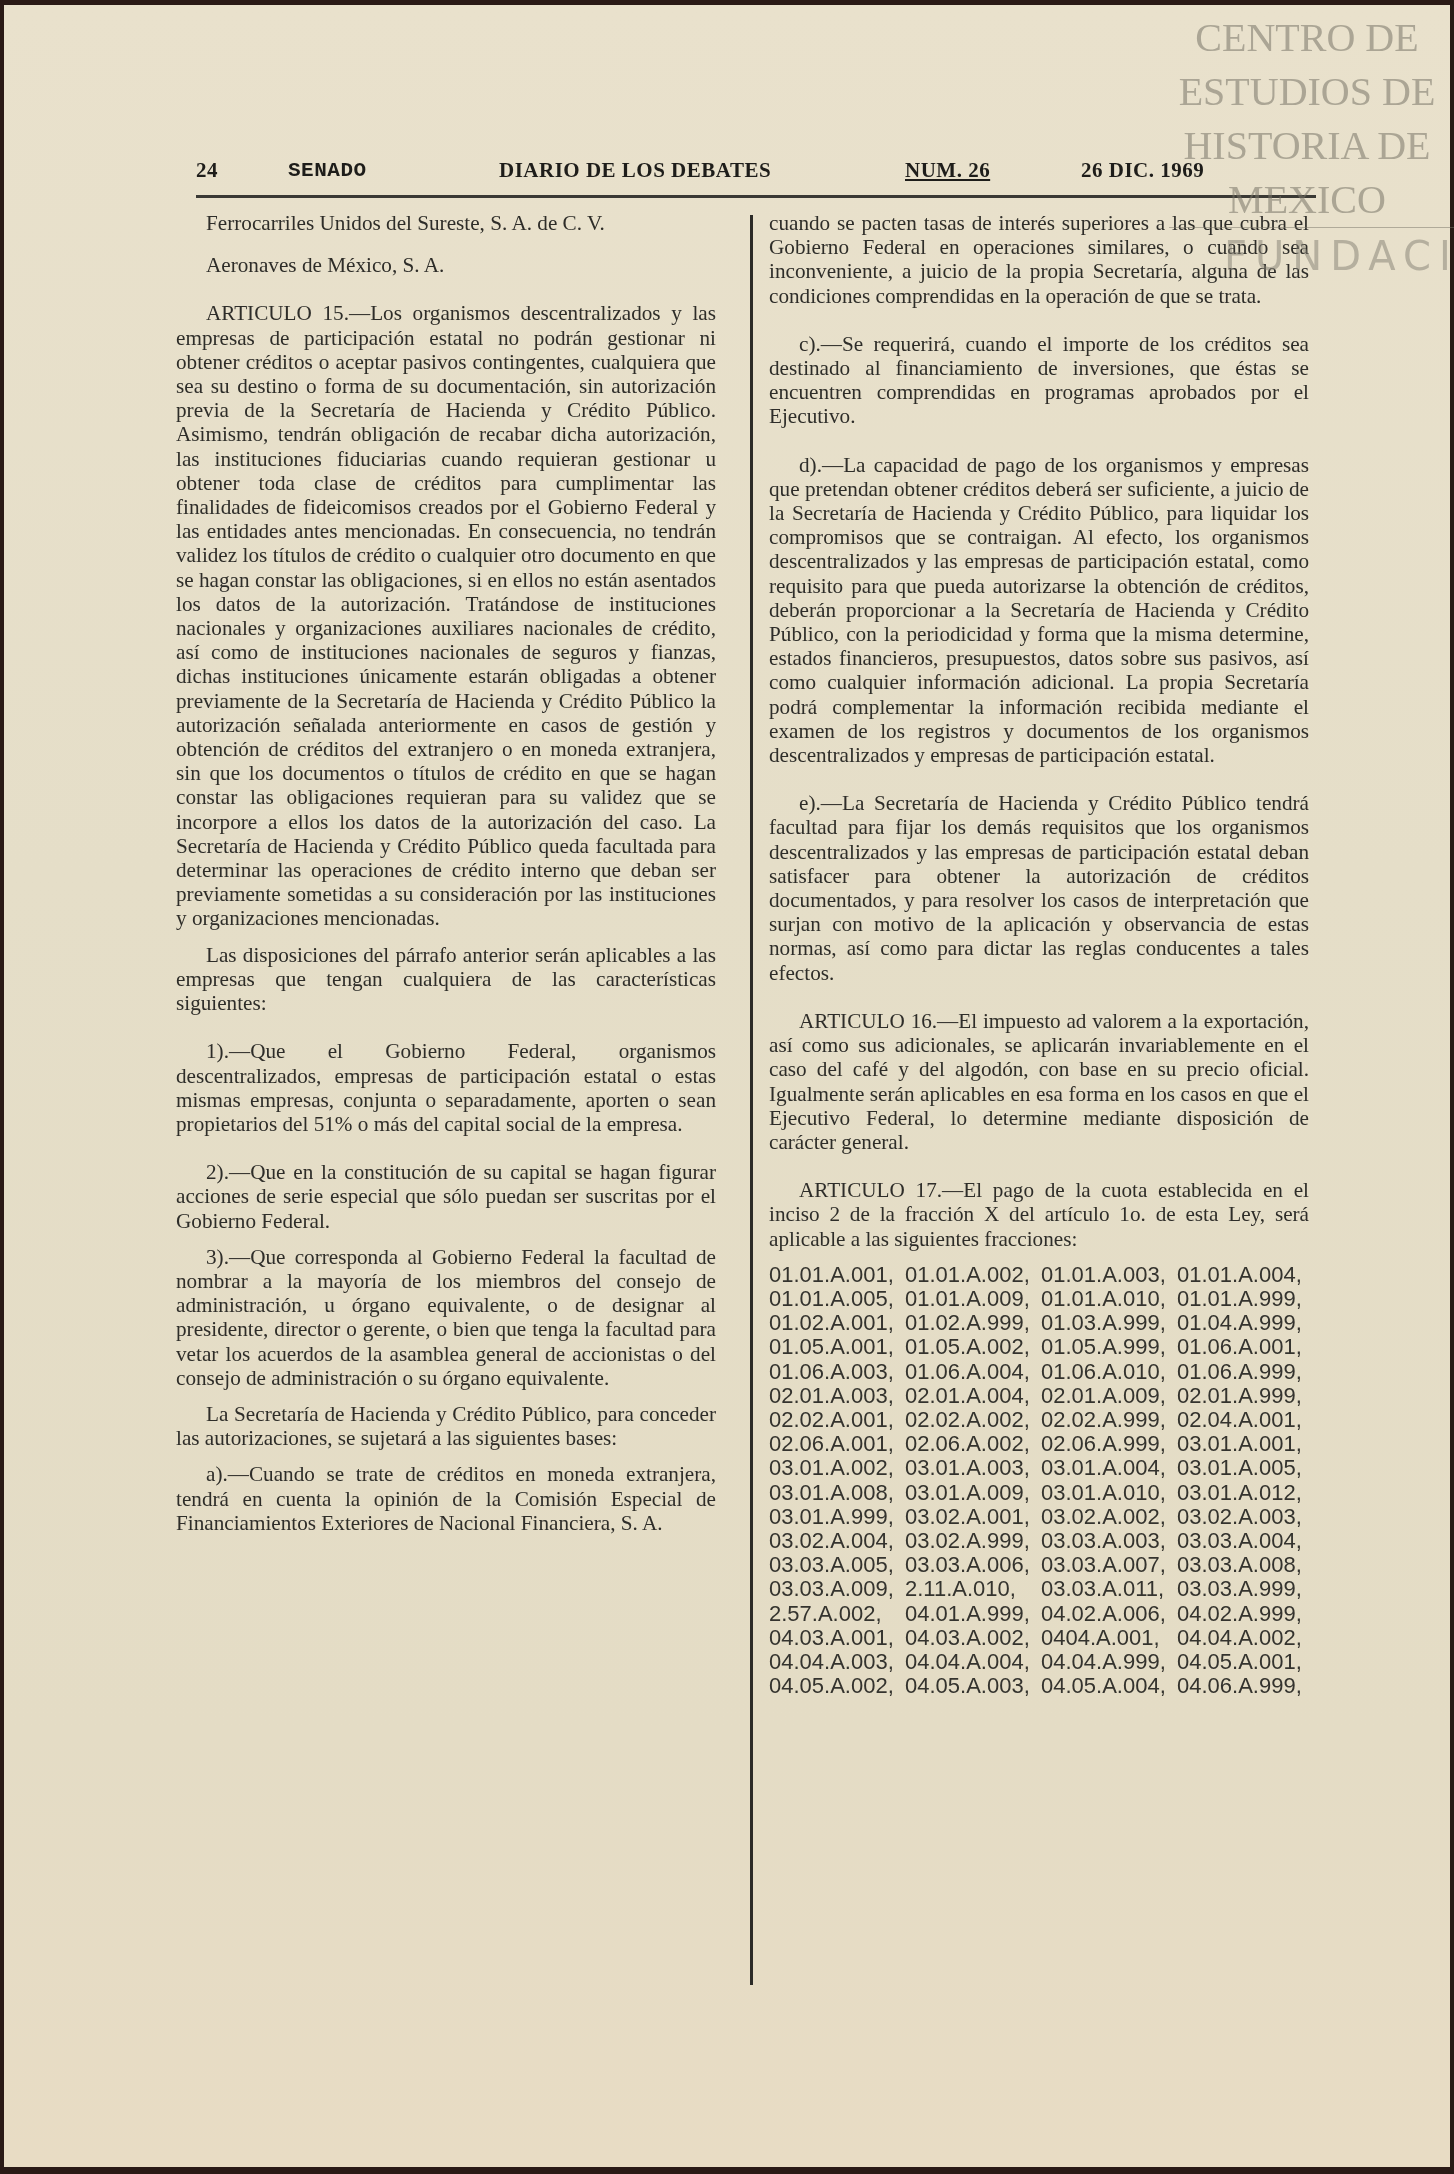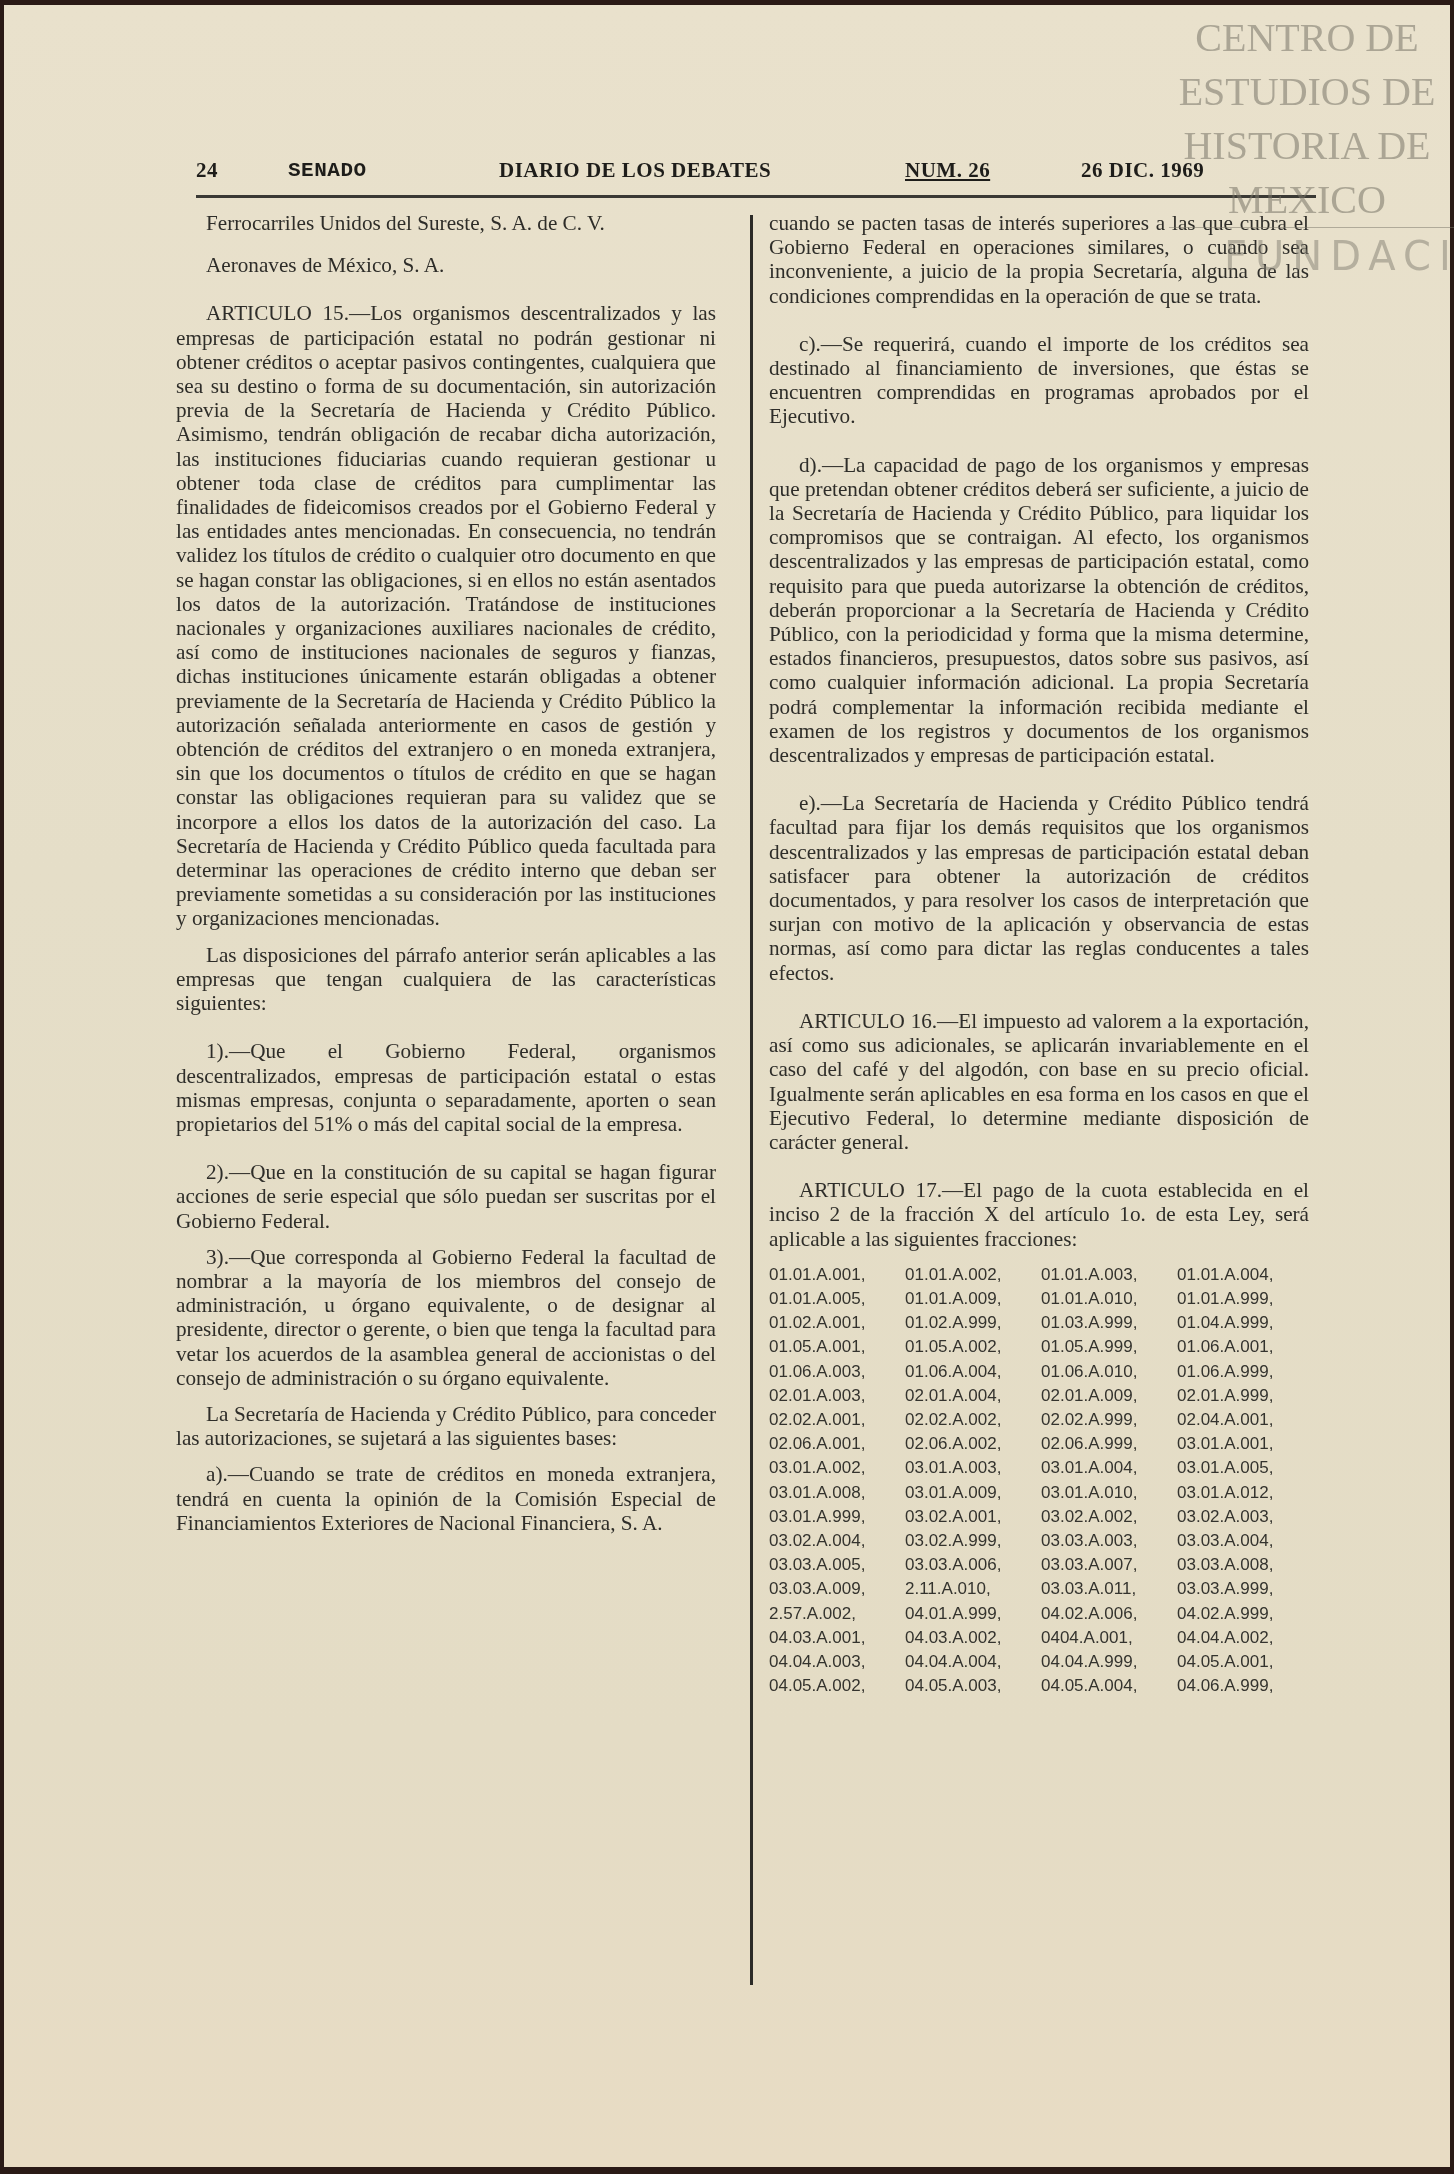--- a/index.html
+++ b/index.html
@@ -36,21 +36,21 @@
     .col.right { left: 765px; width: 540px; }
     .divider {
       position: absolute; left: 746px; top: 210px; width: 3px; height: 1770px;
       background: #2c2b27;
     }
     .col p { margin: 0 0 24px 0; text-indent: 30px; }
     .col p.noindent { text-indent: 0; }
     .col p.tight { margin-bottom: 12px; }
     .codes {
       display: grid; grid-template-columns: repeat(4, 1fr);
-      font-size: 17px; line-height: 24.2px; margin-top: 8px;
+      font-size: 22px; line-height: 24.2px; margin-top: 8px;
       font-family: "Liberation Sans", "DejaVu Sans", sans-serif;
       color: #34332e; column-gap: 4px;
     }
     .codes span { white-space: nowrap; }
     .watermark {
       position: absolute; color: rgba(120,116,104,0.55);
       font-family: "Liberation Serif", serif; text-align: center;
       pointer-events: none;
     }
     .wm-centro { left: 1168px; top: 6px; width: 270px; font-size: 40px; line-height: 54px; }

